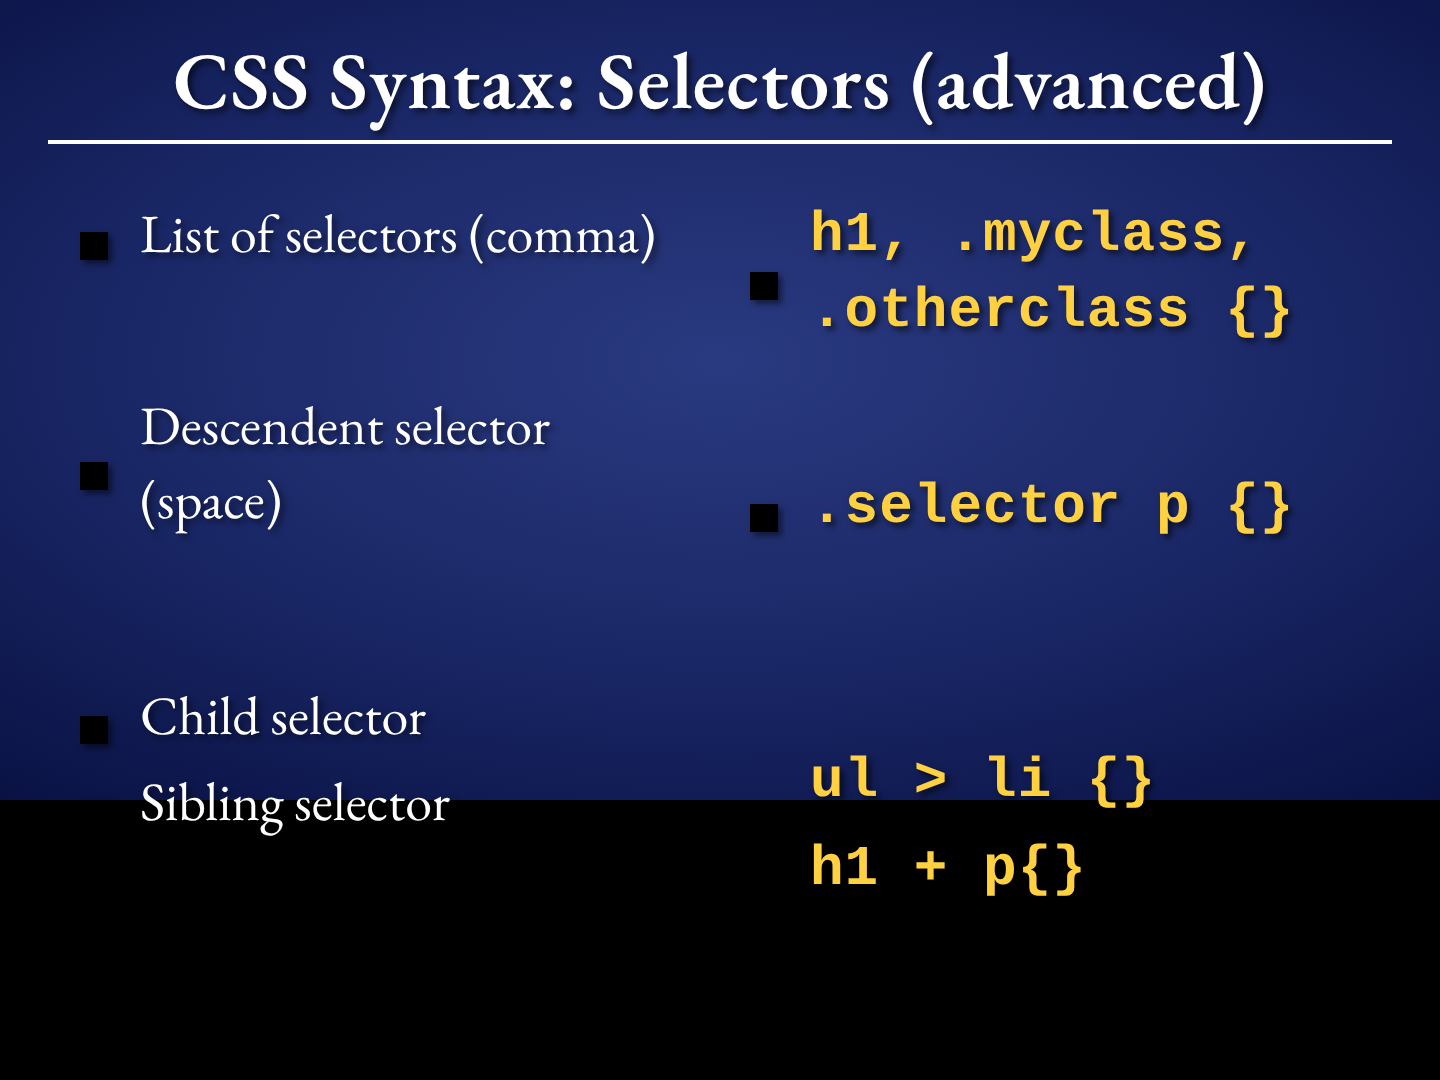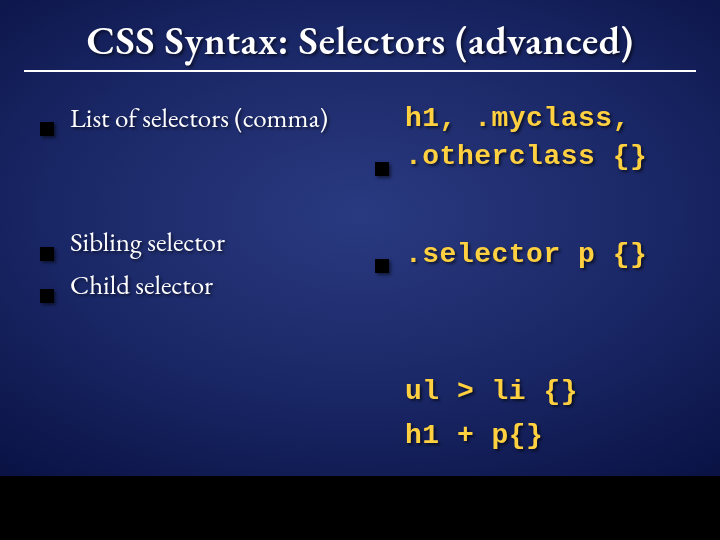--- a/index.html
+++ b/index.html
@@ -7,21 +7,21 @@
     padding: 0;
     width: 720px;
     height: 540px;
     background: #000;
     overflow: hidden;
   }
   .slide {
     position: relative;
     box-sizing: border-box;
     width: 720px;
-    height: 476px;
+    height: 400px;
     background: radial-gradient(ellipse 95% 85% at 50% 45%, #2a3a80 0%, #1a2766 45%, #0b1447 80%, #040a28 100%);
     color: #fff;
     font-family: Garamond, "EB Garamond", Georgia, "Times New Roman", serif;
     padding: 18px 30px 12px 30px;
   }
   .title-wrap {
     text-align: center;
   }
   .title {
     font-size: 40px;
@@ -41,21 +41,21 @@
     column-gap: 30px;
     margin-top: 28px;
     padding: 0 10px;
   }
   .col {
     display: flex;
     flex-direction: column;
   }
   .item {
     display: flex;
-    align-items: flex-end;
+    align-items: center;
     margin-bottom: 44px;
     line-height: 1.35;
   }
   .item.tight {
     margin-bottom: 6px;
   }
   .bullet {
     width: 14px;
     height: 14px;
     background: #000;
@@ -97,31 +97,35 @@
 
     <div class="col">
 
       <div class="item">
         <div class="bullet"></div>
         <div class="label">List of selectors (comma)</div>
       </div>
 
       <div class="spacer-sm"></div>
 
+      <div class="item">
+        <div class="bullet"></div>
+        <div class="label">Descendent selector (space)</div>
+      </div>
 
       <div class="spacer-lg"></div>
 
       <div class="item tight">
         <div class="bullet"></div>
-        <div class="label">Sibling selector</div>
+        <div class="label">Child selector</div>
       </div>
 
       <div class="item tight">
         <div class="bullet"></div>
-        <div class="label">Child selector</div>
+        <div class="label">Sibling selector</div>
       </div>
 
     </div>
 
     <div class="col">
 
       <div class="item">
         <div class="bullet"></div>
         <div class="code">h1, .myclass, .otherclass {}</div>
       </div>

